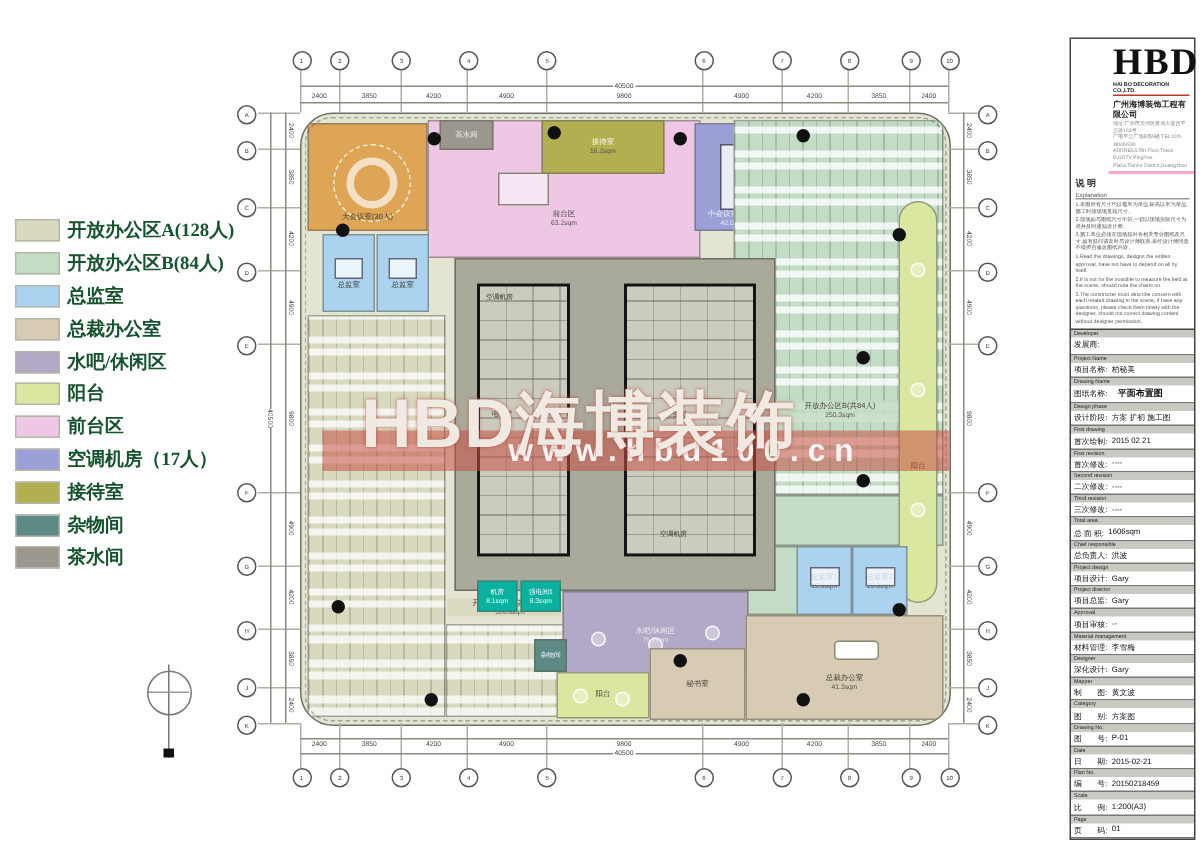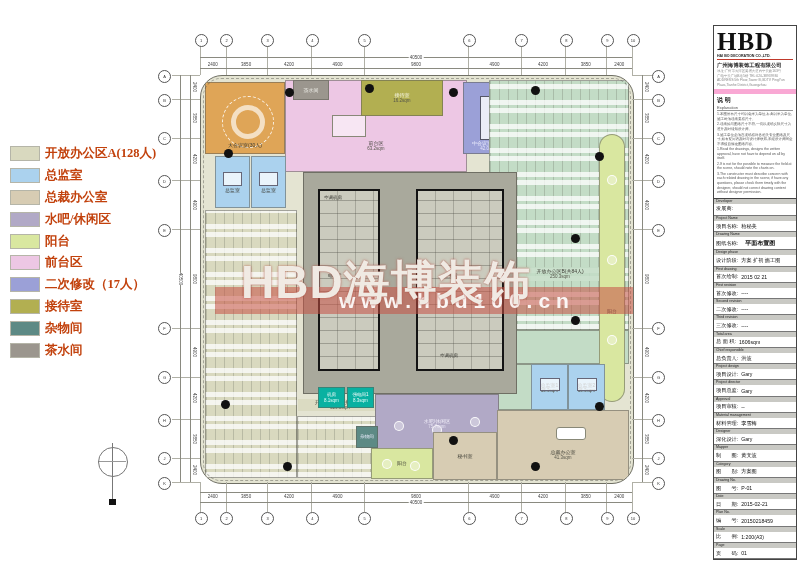--- a/index.html
+++ b/index.html
@@ -2,21 +2,21 @@
 <html><head>
 <meta charset="utf-8">
 <style>
   html,body{margin:0;padding:0;background:#ffffff;}
   #sheet{position:relative;width:800px;height:565px;background:#ffffff;overflow:hidden;
          font-family:"Liberation Sans",sans-serif;color:#333;}
   
   #legend{position:absolute;left:10px;top:143px;width:180px;}
   .lg-row{display:flex;align-items:center;height:21.8px;}
   .lg-sw{width:28px;height:13px;border:0.5px solid #b5b5a8;margin-right:5px;flex:0 0 auto;}
-  .lg-lab{font-family:"Liberation Serif",serif;font-size:12.5px;font-weight:600;color:#c2410c;white-space:nowrap;}
+  .lg-lab{font-family:"Liberation Serif",serif;font-size:12.5px;font-weight:600;color:#14532d;white-space:nowrap;}
   
   #plan{position:absolute;left:200px;top:75px;width:432px;height:407px;
         background:#e4e4d2;border:1.6px solid #6f6f64;border-radius:22px;overflow:hidden;}
   #plan::after{content:'';position:absolute;inset:2px;border:1px dashed rgba(85,85,78,.45);border-radius:18px;pointer-events:none;}
   .zone{position:absolute;box-sizing:border-box;border:0.6px solid rgba(95,95,85,.55);}
   .rlab{position:absolute;inset:0;display:flex;flex-direction:column;align-items:center;justify-content:center;
         text-align:center;font-size:5px;line-height:1.25;color:#3c3c34;pointer-events:none;}
   .rlab .a{font-size:4.5px;color:#55554a;}
   .desks{background-image:
      repeating-linear-gradient(0deg, rgba(255,255,255,.75) 0 5px, rgba(0,0,0,0) 5px 8px,
@@ -83,21 +83,21 @@
   .totlab{background:#fff;padding:0 1px;}
   
   #north{position:absolute;left:95px;top:443px;width:36px;height:70px;}
   #north .circ{position:absolute;left:3px;top:4px;width:28px;height:28px;border:1px solid #777;border-radius:50%;}
   #north .vline{position:absolute;left:17px;top:0;width:1px;height:62px;background:#777;}
   #north .hline{position:absolute;left:3px;top:18px;width:28px;height:1px;background:#999;}
   #north .blk{position:absolute;left:14px;top:56px;width:7px;height:6px;background:#111;}
   
   #tblock{position:absolute;left:713px;top:25px;width:84px;height:535px;border:1px solid #444;
           box-sizing:border-box;background:#fff;display:flex;flex-direction:column;}
-  #tb-logo{border-bottom:5px solid #f9a8d4;padding:3px 3px 2px;flex:0 0 auto;}
+  #tb-logo{border-bottom:2px solid #f9a8d4;padding:3px 3px 2px;flex:0 0 auto;margin-left:25px;}
   #tb-brand{font-size:25px;font-weight:bold;letter-spacing:1px;color:#111;line-height:1;font-family:"Liberation Serif",serif;}
   #tb-brandsub{font-size:3.6px;font-weight:bold;color:#222;border-bottom:1px solid #c0392b;padding-bottom:1px;}
   #tb-company{font-size:5.4px;color:#222;margin-top:2px;font-weight:bold;}
   .tb-addr{font-size:3.4px;color:#888;line-height:1.35;}
   #tb-notes{border-bottom:1px solid #444;padding:2px 3px;flex:0 0 auto;}
   #tb-notes-h{font-size:6px;font-weight:bold;color:#222;}
   #tb-notes-he{font-size:4px;color:#555;border-bottom:0.5px solid #999;margin-bottom:1px;}
   .tb-note{font-size:3.5px;color:#555;line-height:1.3;margin:0 0 1px 0;}
   #tb-rows{flex:1 1 auto;display:flex;flex-direction:column;}
   .tb-row{border-bottom:0.6px solid #777;flex:1 1 auto;display:flex;flex-direction:column;min-height:0;}
@@ -112,20 +112,24 @@
 <body>
 
 <div id="sheet">
 
   <div id="legend">
       <div class="lg-row">
         <div class="lg-sw" style="background-color: rgb(217, 217, 191);"></div>
         <div class="lg-lab">开放办公区A(128人)</div>
       </div>
       <div class="lg-row">
+        <div class="lg-sw" style="background-color: rgb(195, 220, 198);"></div>
+        <div class="lg-lab">开放办公区B(84人)</div>
+      </div>
+      <div class="lg-row">
         <div class="lg-sw" style="background-color: rgb(171, 210, 238);"></div>
         <div class="lg-lab">总监室</div>
       </div>
       <div class="lg-row">
         <div class="lg-sw" style="background-color: rgb(215, 204, 179);"></div>
         <div class="lg-lab">总裁办公室</div>
       </div>
       <div class="lg-row">
         <div class="lg-sw" style="background-color: rgb(177, 169, 198);"></div>
         <div class="lg-lab">水吧/休闲区</div>
@@ -133,21 +137,21 @@
       <div class="lg-row">
         <div class="lg-sw" style="background-color: rgb(217, 231, 160);"></div>
         <div class="lg-lab">阳台</div>
       </div>
       <div class="lg-row">
         <div class="lg-sw" style="background-color: rgb(237, 199, 228);"></div>
         <div class="lg-lab">前台区</div>
       </div>
       <div class="lg-row">
         <div class="lg-sw" style="background-color: rgb(155, 160, 215);"></div>
-        <div class="lg-lab">二次修改（17人）</div>
+        <div class="lg-lab">空调机房（17人）</div>
       </div>
       <div class="lg-row">
         <div class="lg-sw" style="background-color: rgb(178, 175, 81);"></div>
         <div class="lg-lab">接待室</div>
       </div>
       <div class="lg-row">
         <div class="lg-sw" style="background-color: rgb(93, 138, 133);"></div>
         <div class="lg-lab">杂物间</div>
       </div>
       <div class="lg-row">

